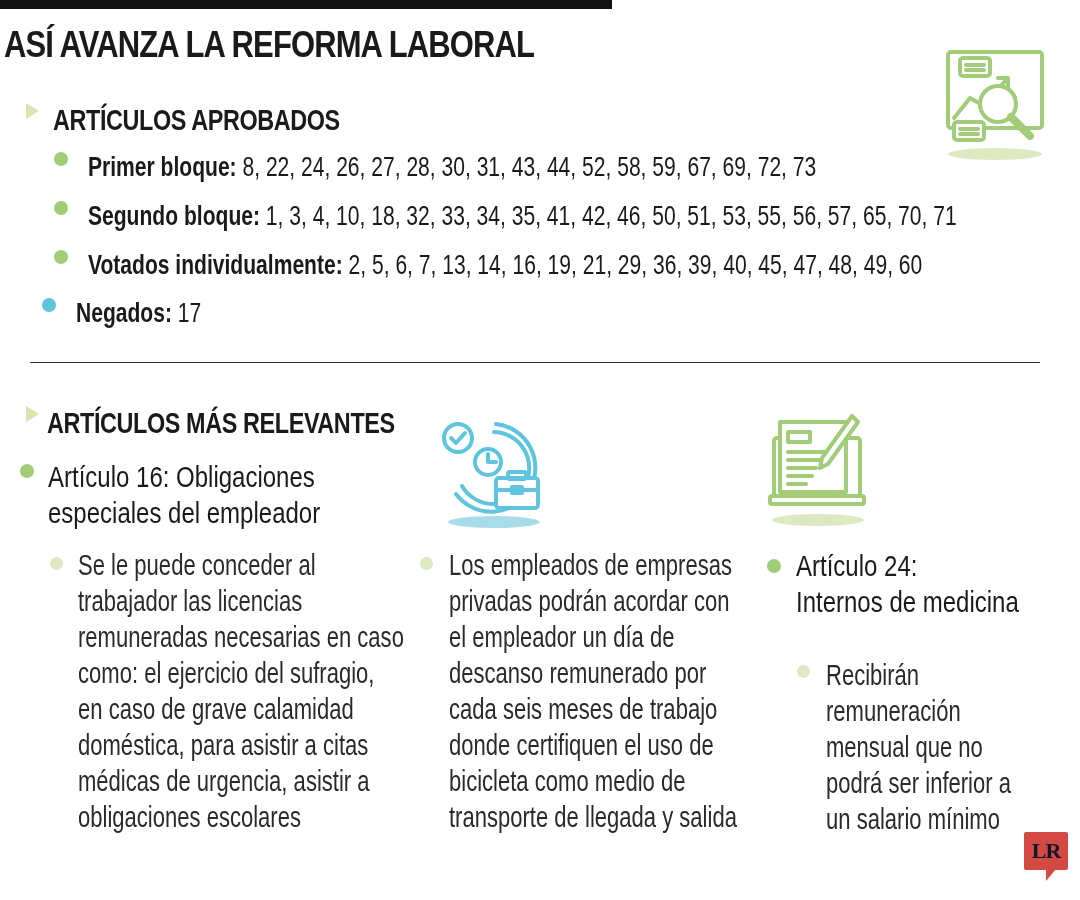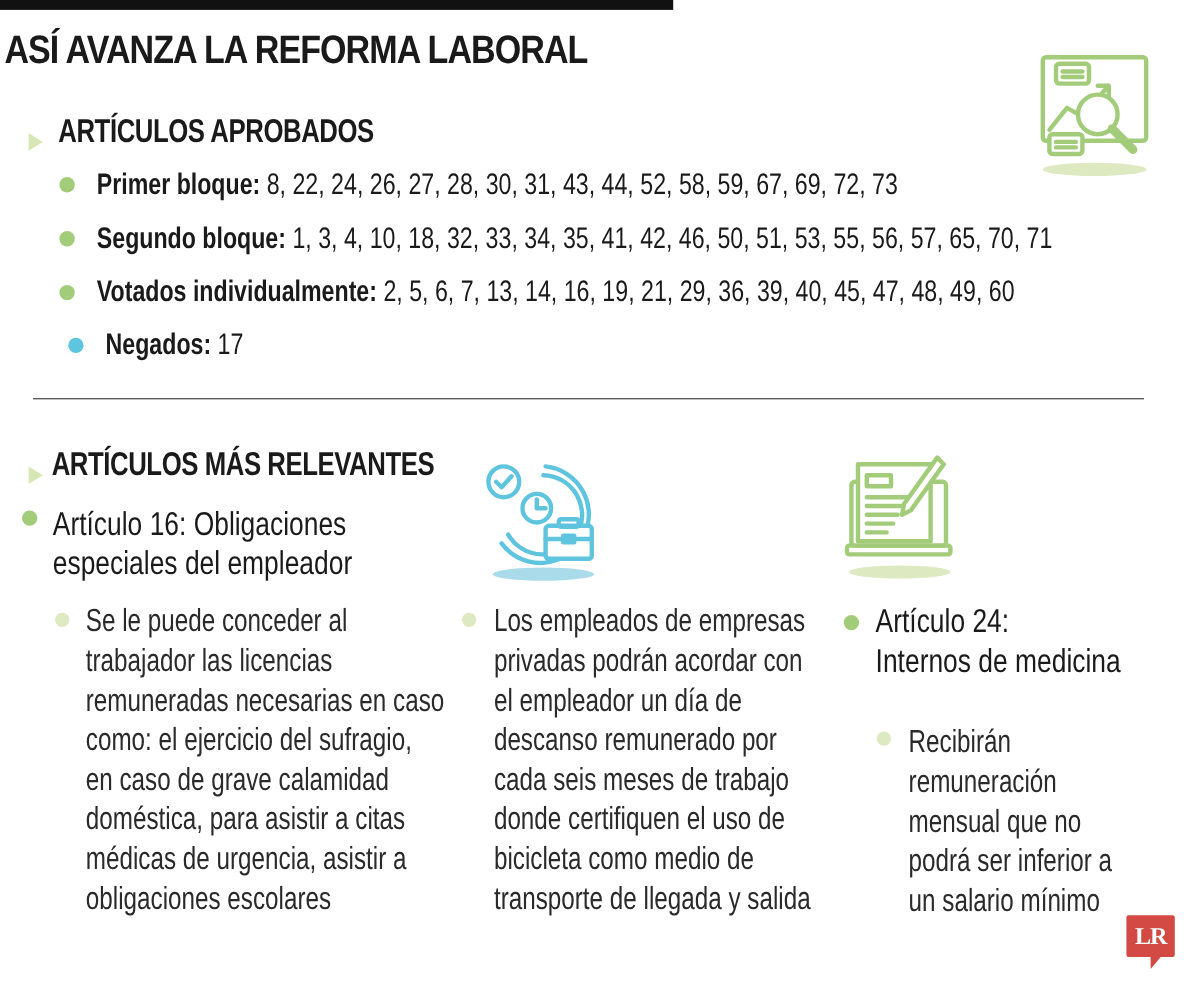--- a/index.html
+++ b/index.html
@@ -1,40 +1,40 @@
 <!DOCTYPE html>
 <html><head>
 <meta charset="utf-8">
 <style>
   html, body { margin:0; padding:0; background:#ffffff; }
   body { width:1080px; height:900px; position:relative; overflow:hidden;
          font-family:"Liberation Sans", sans-serif; color:#1a1a1a; }
   .topbar { position:absolute; left:0; top:0; width:612px; height:9px; background:#111; }
   .title { position:absolute; left:4px; top:24px; font-size:36px; font-weight:bold;
            letter-spacing:-1px; transform:scaleX(0.86); transform-origin:left top; white-space:nowrap; }
-  .sec-head { position:absolute; display:flex; align-items:flex-end; white-space:nowrap; }
+  .sec-head { position:absolute; display:flex; align-items:flex-start; white-space:nowrap; }
   .tri { width:0; height:0; border-top:8px solid transparent; border-bottom:8px solid transparent;
          border-left:13px solid #d6e7b3; margin-right:14px; }
   .sec-label { font-size:30px; font-weight:bold; transform:scaleX(0.78); transform-origin:left center; letter-spacing:-0.5px; }
-  .row { position:absolute; display:flex; align-items:center; white-space:nowrap; }
+  .row { position:absolute; display:flex; align-items:flex-start; white-space:nowrap; }
   .dot { width:14px; height:14px; border-radius:50%; flex:none; }
   .dot.green { background:#a3cc7a; }
   .dot.blue { background:#5fc4de; }
   .row-text { font-size:27px; transform:scaleX(0.78); transform-origin:left center; margin-left:20px; }
   .row-text b { font-weight:bold; }
   .row-text span.vals { font-weight:normal; }
   .divider { position:absolute; left:30px; top:362px; width:1010px; height:1px; background:#333; }
   .subhead { position:absolute; font-size:30px; line-height:36px; transform:scaleX(0.8); transform-origin:left top; white-space:nowrap; }
   .para { position:absolute; font-size:29px; line-height:36px; color:#2a2a2a;
           transform:scaleX(0.76); transform-origin:left top; white-space:nowrap; }
   .para div { display:block; }
   .sdot { position:absolute; width:13px; height:13px; border-radius:50%; background:#dde9c0; }
   .icon { position:absolute; }
   .lr { position:absolute; left:1024px; top:832px; width:44px; height:38px; background:#d24a43; border-radius:2px;
-        color:#ffffff; font-family:"Liberation Serif", serif; font-weight:bold; font-size:22px;
+        color:#0f172a; font-family:"Liberation Serif", serif; font-weight:bold; font-size:22px;
         display:flex; align-items:center; justify-content:center; letter-spacing:-1px; }
   .lr-tail { position:absolute; left:1046px; top:869px; width:0; height:0;
              border-left:10px solid #d24a43; border-bottom:12px solid transparent; }
 </style>
 </head>
 <body>
 
 <div class="topbar"></div>
 <div class="title">ASÍ AVANZA LA REFORMA LABORAL</div>
 
@@ -65,21 +65,21 @@
   <span class="row-text"><b>Primer bloque:</b> <span class="vals">8, 22, 24, 26, 27, 28, 30, 31, 43, 44, 52, 58, 59, 67, 69, 72, 73</span></span>
 </div>
 <div class="row" style="left:54px;top:201px">
   <span class="dot green"></span>
   <span class="row-text"><b>Segundo bloque:</b> <span class="vals">1, 3, 4, 10, 18, 32, 33, 34, 35, 41, 42, 46, 50, 51, 53, 55, 56, 57, 65, 70, 71</span></span>
 </div>
 <div class="row" style="left:54px;top:250px">
   <span class="dot green"></span>
   <span class="row-text"><b>Votados individualmente:</b> <span class="vals">2, 5, 6, 7, 13, 14, 16, 19, 21, 29, 36, 39, 40, 45, 47, 48, 49, 60</span></span>
 </div>
-<div class="row" style="left:62px;top:298px">
+<div class="row" style="left:42px;top:298px">
   <span class="dot blue"></span>
   <span class="row-text"><b>Negados:</b> <span class="vals">17</span></span>
 </div>
 
 <div class="divider"></div>
 
 <div class="sec-head" style="left:26px;top:406px">
   <span class="tri" style="margin-right:8px"></span>
   <span class="sec-label">ARTÍCULOS MÁS RELEVANTES</span>
 </div>

